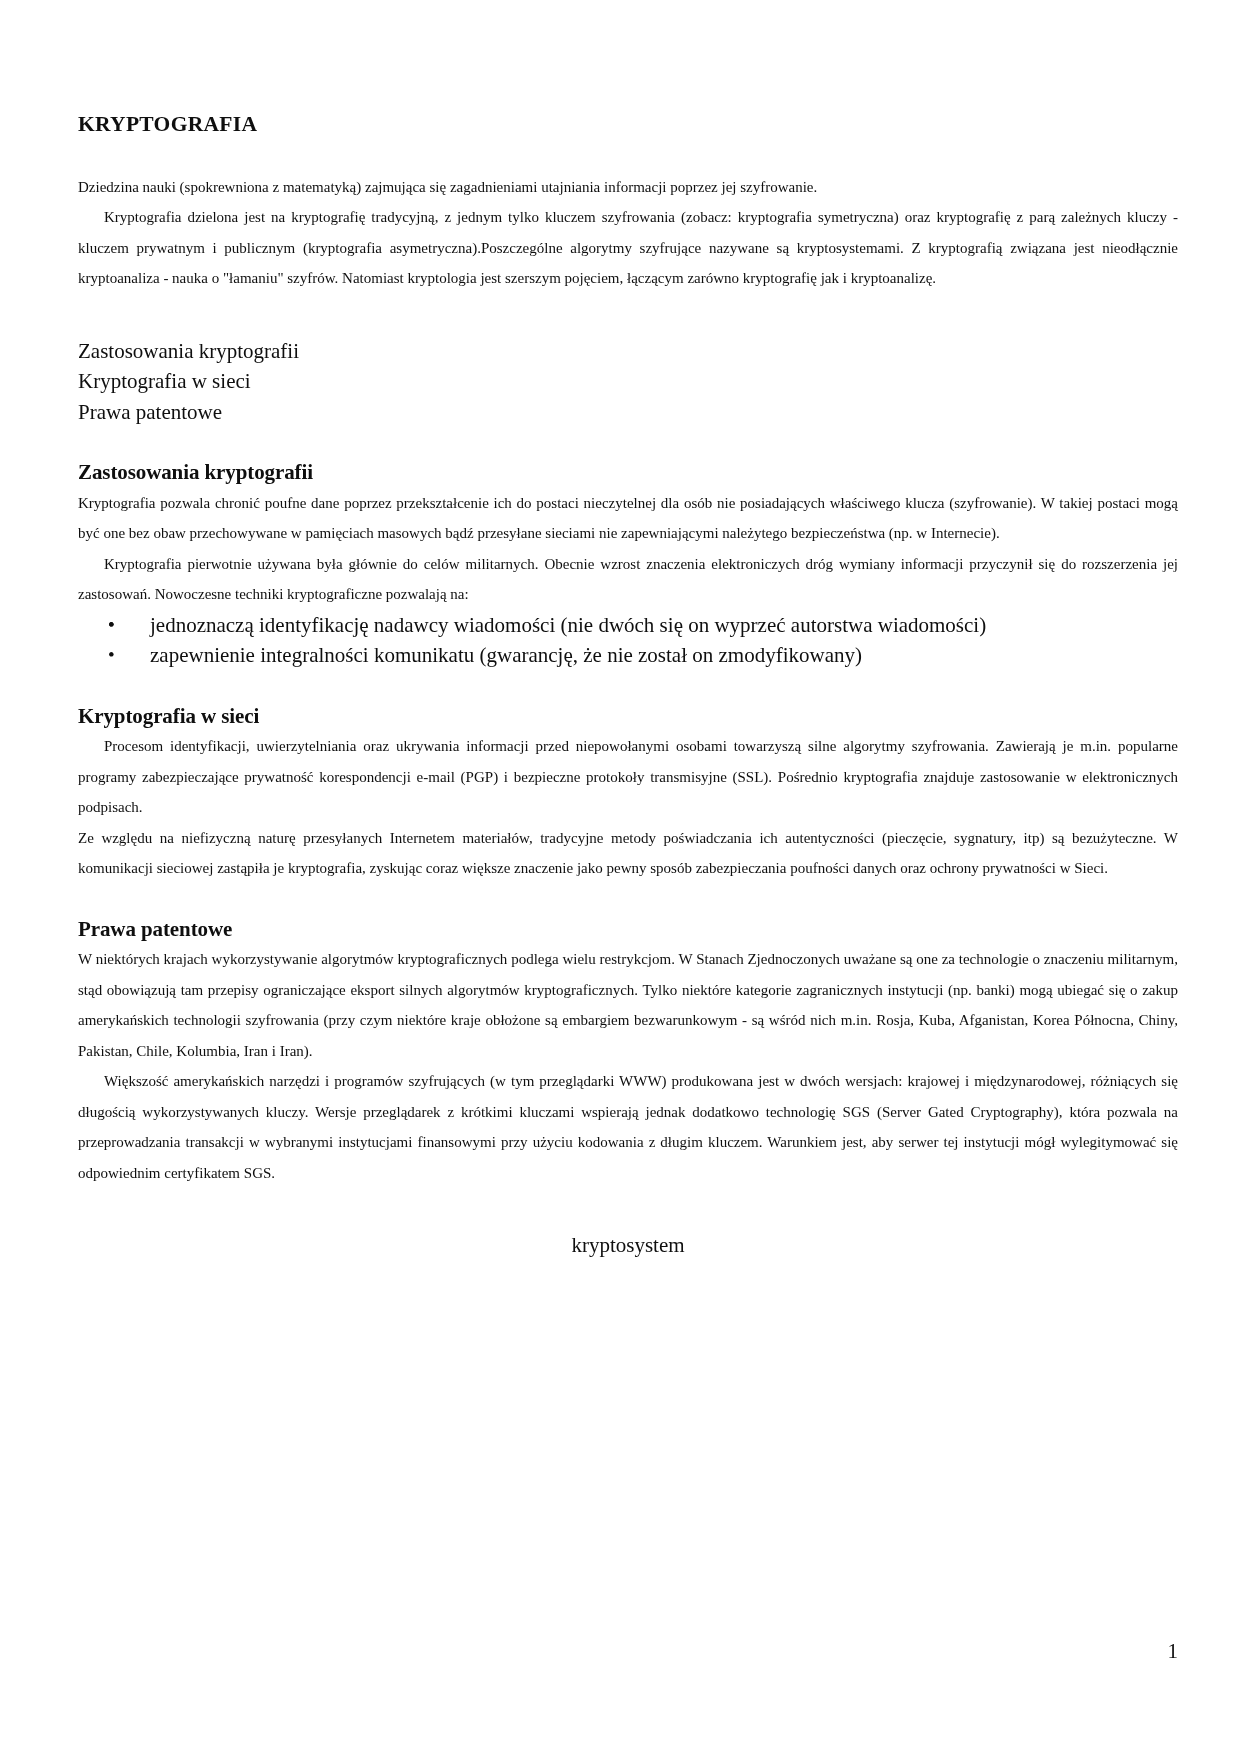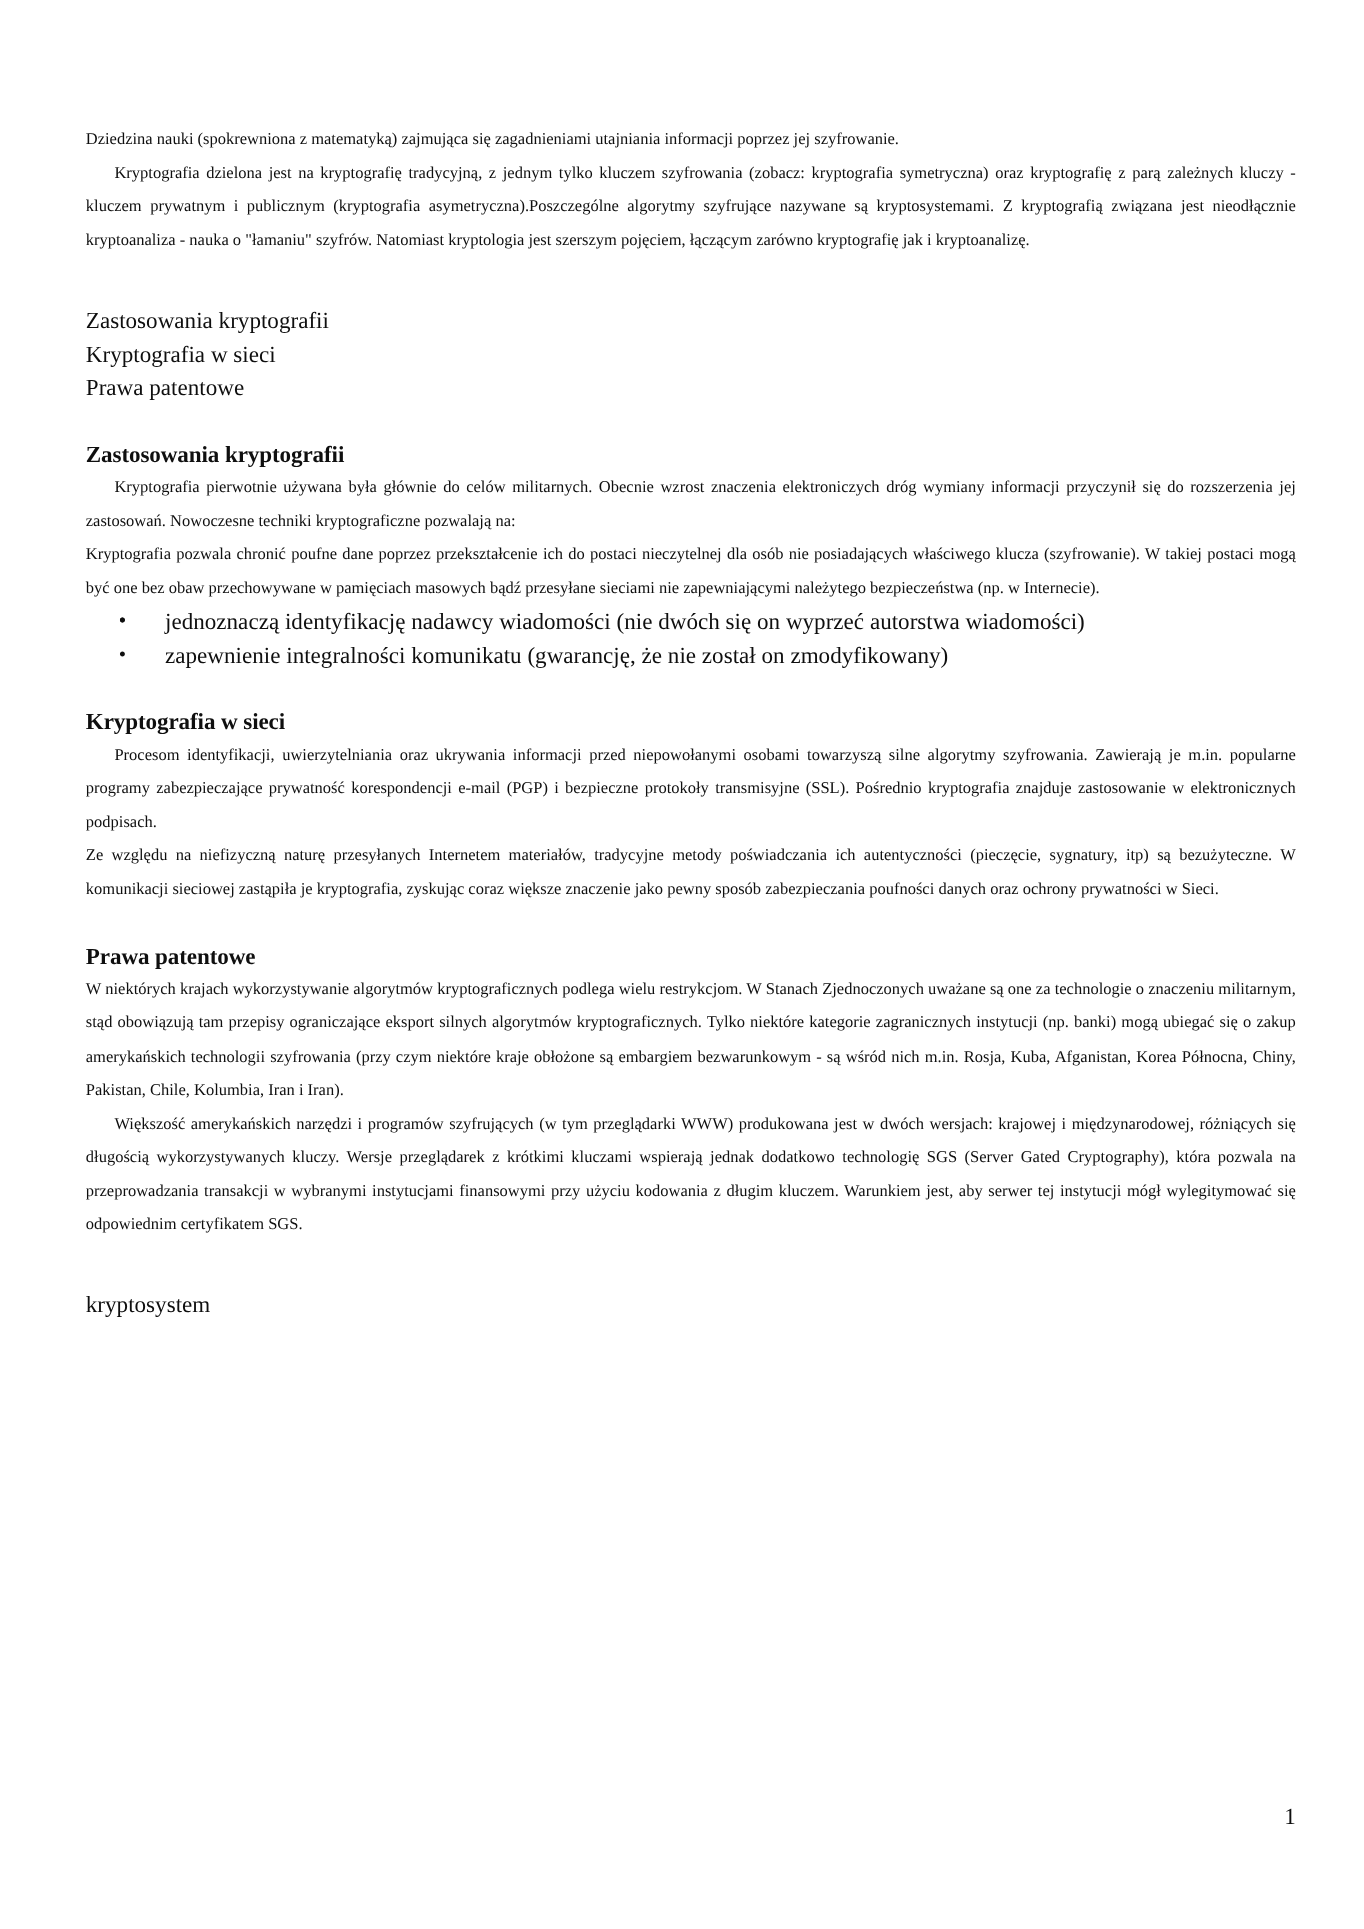--- a/index.html
+++ b/index.html
@@ -91,20 +91,21 @@
     left: 30px;
     top: 0;
     line-height: 30.5px;
     font-size: 19px;
   }
 
   .trailing-word {
     font-size: 21px;
     line-height: 30.5px;
     margin: 0;
+    text-align: center;
   }
 
   .page-number {
     position: absolute;
     right: 62px;
     bottom: 92px;
     font-size: 21px;
     line-height: 1;
   }
 
@@ -112,40 +113,41 @@
   .page {
     filter: contrast(1.02);
   }
 </style>
 </head>
 <body>
 
 <div class="page">
   <div class="content">
 
+    <h1 class="doc-title">KRYPTOGRAFIA</h1>
 
     <p class="para">Dziedzina nauki (spokrewniona z matematyką) zajmująca się zagadnieniami utajniania informacji poprzez jej szyfrowanie.</p>
 
     <p class="para indent">Kryptografia dzielona jest na kryptografię tradycyjną, z jednym tylko kluczem szyfrowania (zobacz: kryptografia symetryczna) oraz kryptografię z parą zależnych kluczy - kluczem prywatnym i publicznym (kryptografia asymetryczna).Poszczególne algorytmy szyfrujące nazywane są kryptosystemami. Z kryptografią związana jest nieodłącznie kryptoanaliza - nauka o "łamaniu" szyfrów. Natomiast kryptologia jest szerszym pojęciem, łączącym zarówno kryptografię jak i kryptoanalizę.</p>
 
     <div class="gap-lg"></div>
 
     <ul class="toc">
       <li>Zastosowania kryptografii</li>
       <li>Kryptografia w sieci</li>
       <li>Prawa patentowe</li>
     </ul>
 
     <div class="gap-md"></div>
 
     <h2 class="section-head">Zastosowania kryptografii</h2>
 
+    <p class="para">Kryptografia pozwala chronić poufne dane poprzez przekształcenie ich do postaci nieczytelnej dla osób nie posiadających właściwego klucza (szyfrowanie). W takiej postaci mogą być one bez obaw przechowywane w pamięciach masowych bądź przesyłane sieciami nie zapewniającymi należytego bezpieczeństwa (np. w Internecie).</p>
+
     <p class="para indent">Kryptografia pierwotnie używana była głównie do celów militarnych. Obecnie wzrost znaczenia elektroniczych dróg wymiany informacji przyczynił się do rozszerzenia jej zastosowań. Nowoczesne techniki kryptograficzne pozwalają na:</p>
-
-    <p class="para">Kryptografia pozwala chronić poufne dane poprzez przekształcenie ich do postaci nieczytelnej dla osób nie posiadających właściwego klucza (szyfrowanie). W takiej postaci mogą być one bez obaw przechowywane w pamięciach masowych bądź przesyłane sieciami nie zapewniającymi należytego bezpieczeństwa (np. w Internecie).</p>
 
     <ul class="bullets">
       <li>
         <span class="dot">•</span>
       </li>
       <li>
         <span class="dot">•</span>
         <span>jednoznaczą identyfikację nadawcy wiadomości (nie dwóch się on wyprzeć autorstwa wiadomości)</span>
       </li>
       <li>

